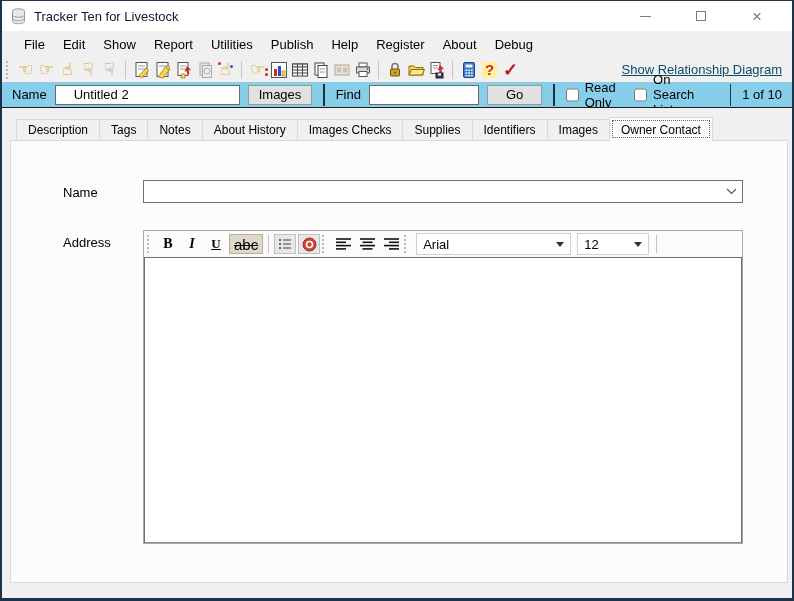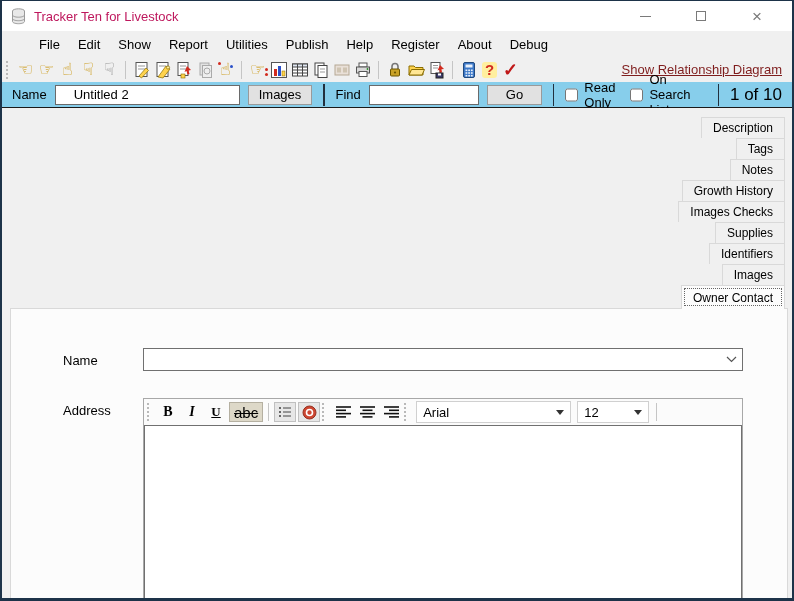--- a/index.html
+++ b/index.html
@@ -6,61 +6,61 @@
   html,body { width:794px; height:601px; }
   body { font-family:"Liberation Sans", sans-serif; font-size:13px; color:#000; }
 
   .window { width:794px; height:601px; background:#f0f0f0;
     border:1px solid #1d3349; border-left-width:2px; border-right-width:2px; border-bottom-width:3px;
     display:flex; flex-direction:column; overflow:hidden; }
 
   
   .titlebar { height:30px; background:#ffffff; display:flex; align-items:center; padding:0 6px 0 9px; flex:0 0 auto; }
   .app-icon { width:15px; height:17px; margin-right:8px; }
-  .title-text { color:#be185d; font-size:13px; }
+  .title-text { color:#0f172a; font-size:13px; }
   .win-controls { margin-left:auto; display:flex; align-items:center; gap:34px; padding-right:18px; }
   .wc { width:22px; height:22px; display:flex; align-items:center; justify-content:center; color:#7a7a7a; cursor:default; }
   .wc-min i { display:block; width:11px; height:0; border-top:1px solid #7a7a7a; }
   .wc-max i { display:block; width:10px; height:10px; border:1px solid #7a7a7a; }
   .wc-close { font-size:17px; line-height:1; color:#7a7a7a; }
 
   
-  .menubar { height:26px; background:#f0f0f0; display:flex; align-items:center; padding-left:28px; flex:0 0 auto; }
+  .menubar { height:26px; background:#f0f0f0; display:flex; align-items:center; padding-left:13px; flex:0 0 auto; }
   .menu-item { padding:4px 9px; font-size:13px; }
 
   
   .toolbar { height:25px; background:#f0f0f0; display:flex; align-items:center; padding:0 8px 0 3px; flex:0 0 auto; }
   .grip { width:4px; height:18px; border-left:2px dotted #b9b9b9; margin:0 5px 0 1px; }
   .tbi { width:21px; height:20px; display:flex; align-items:center; justify-content:center; position:relative; flex:0 0 auto; }
   .tbi svg { display:block; }
   .hand { font-size:17px; line-height:1; color:#c79100; font-family:"DejaVu Sans", sans-serif; }
   .hand.gray { color:#8a8a8a; }
   .spark::before { content:""; position:absolute; top:2px; left:3px; width:3px; height:3px; background:#d22b1f; border-radius:50%; }
   .spark::after  { content:""; position:absolute; top:5px; right:3px; width:3px; height:3px; background:#2a50c8; border-radius:50%; }
   .dots::after { content:""; position:absolute; right:0px; top:8px; width:3px; height:3px; background:#d22b1f; border-radius:50%; box-shadow:0 5px 0 #d22b1f; }
   .tbsep { width:1px; height:18px; background:#c5c5c5; margin:0 5px; }
   .tb-help { color:#d22b1f; font-weight:bold; font-size:15px; background:#ffef9e; border-radius:3px; width:15px; height:16px; display:flex; align-items:center; justify-content:center; }
   .tb-check { color:#c01818; font-weight:bold; font-size:18px; }
-  .rel-link { margin-left:auto; color:#7f1d1d; text-decoration:underline; font-size:13px; padding-right:2px; }
+  .rel-link { margin-left:auto; color:#0c4a6e; text-decoration:underline; font-size:13px; padding-right:2px; }
 
   
   .recordbar { height:26px; background:#87ceeb; border-bottom:1px solid #1a1a1a; display:flex; align-items:center; padding:0 10px; flex:0 0 auto; }
   .rb-label { font-size:13px; margin-right:8px; }
   .rb-input { height:20px; border:1px solid #6a6a6a; background:#fff; font-family:"Liberation Sans",sans-serif; font-size:13px; padding:0 18px; }
   .rb-name-input { width:185px; }
   .rb-find-input { width:110px; }
   .rb-btn { height:20px; background:#e1e1e1; border:1px solid #9a9a9a; font-family:"Liberation Sans",sans-serif; font-size:13px; padding:0 10px; margin-left:8px; }
   .rb-sep { width:2px; height:22px; background:#22303e; margin:0 11px; }
   .rb-check { display:flex; align-items:center; margin-right:14px; }
   .rb-check input { width:14px; height:14px; margin-right:6px; accent-color:#fff; }
-  .rb-counter { font-size:17px; white-space:nowrap; }
+  .rb-counter { font-size:13px; white-space:nowrap; }
 
   
   .content { flex:1 1 auto; background:#f0f0f0; padding:8px 8px 0 8px; position:relative; }
-  .tabstrip { display:flex; align-items:flex-end; padding-left:6px; position:relative; z-index:2;flex-direction:column; }
+  .tabstrip { display:flex; align-items:center; padding-left:6px; position:relative; z-index:2; }
   .tab { height:21px; padding:0 11px; font-size:12px; display:flex; align-items:center;
     background:#f0f0f0; border:1px solid #d9d9d9; border-bottom:none; margin-right:-1px; position:relative; top:1px; }
   .tab.active { height:24px; background:#fcfcfc; border-color:#d9d9d9; z-index:3;
     outline:1px dotted #666; outline-offset:-4px; top:1px; }
   .tabpage { position:relative; width:778px; height:443px; background:#fcfcfc; border:1px solid #d9d9d9; z-index:1; }
 
   .fld-label { position:absolute; font-size:13px; }
   .lbl-name { left:52px; top:44px; }
   .lbl-address { left:52px; top:94px; }
 
@@ -273,21 +273,21 @@
     </label>
     <span class="rb-sep"></span>
     <span class="rb-counter">1 of 10</span>
   </div>
 
   <div class="content">
     <div class="tabstrip">
       <div class="tab">Description</div>
       <div class="tab">Tags</div>
       <div class="tab">Notes</div>
-      <div class="tab">Growth History</div>
+      <div class="tab">About History</div>
       <div class="tab">Images Checks</div>
       <div class="tab">Supplies</div>
       <div class="tab">Identifiers</div>
       <div class="tab">Images</div>
       <div class="tab active">Owner Contact</div>
     </div>
 
     <div class="tabpage">
 
       <span class="fld-label lbl-name">Name</span>

